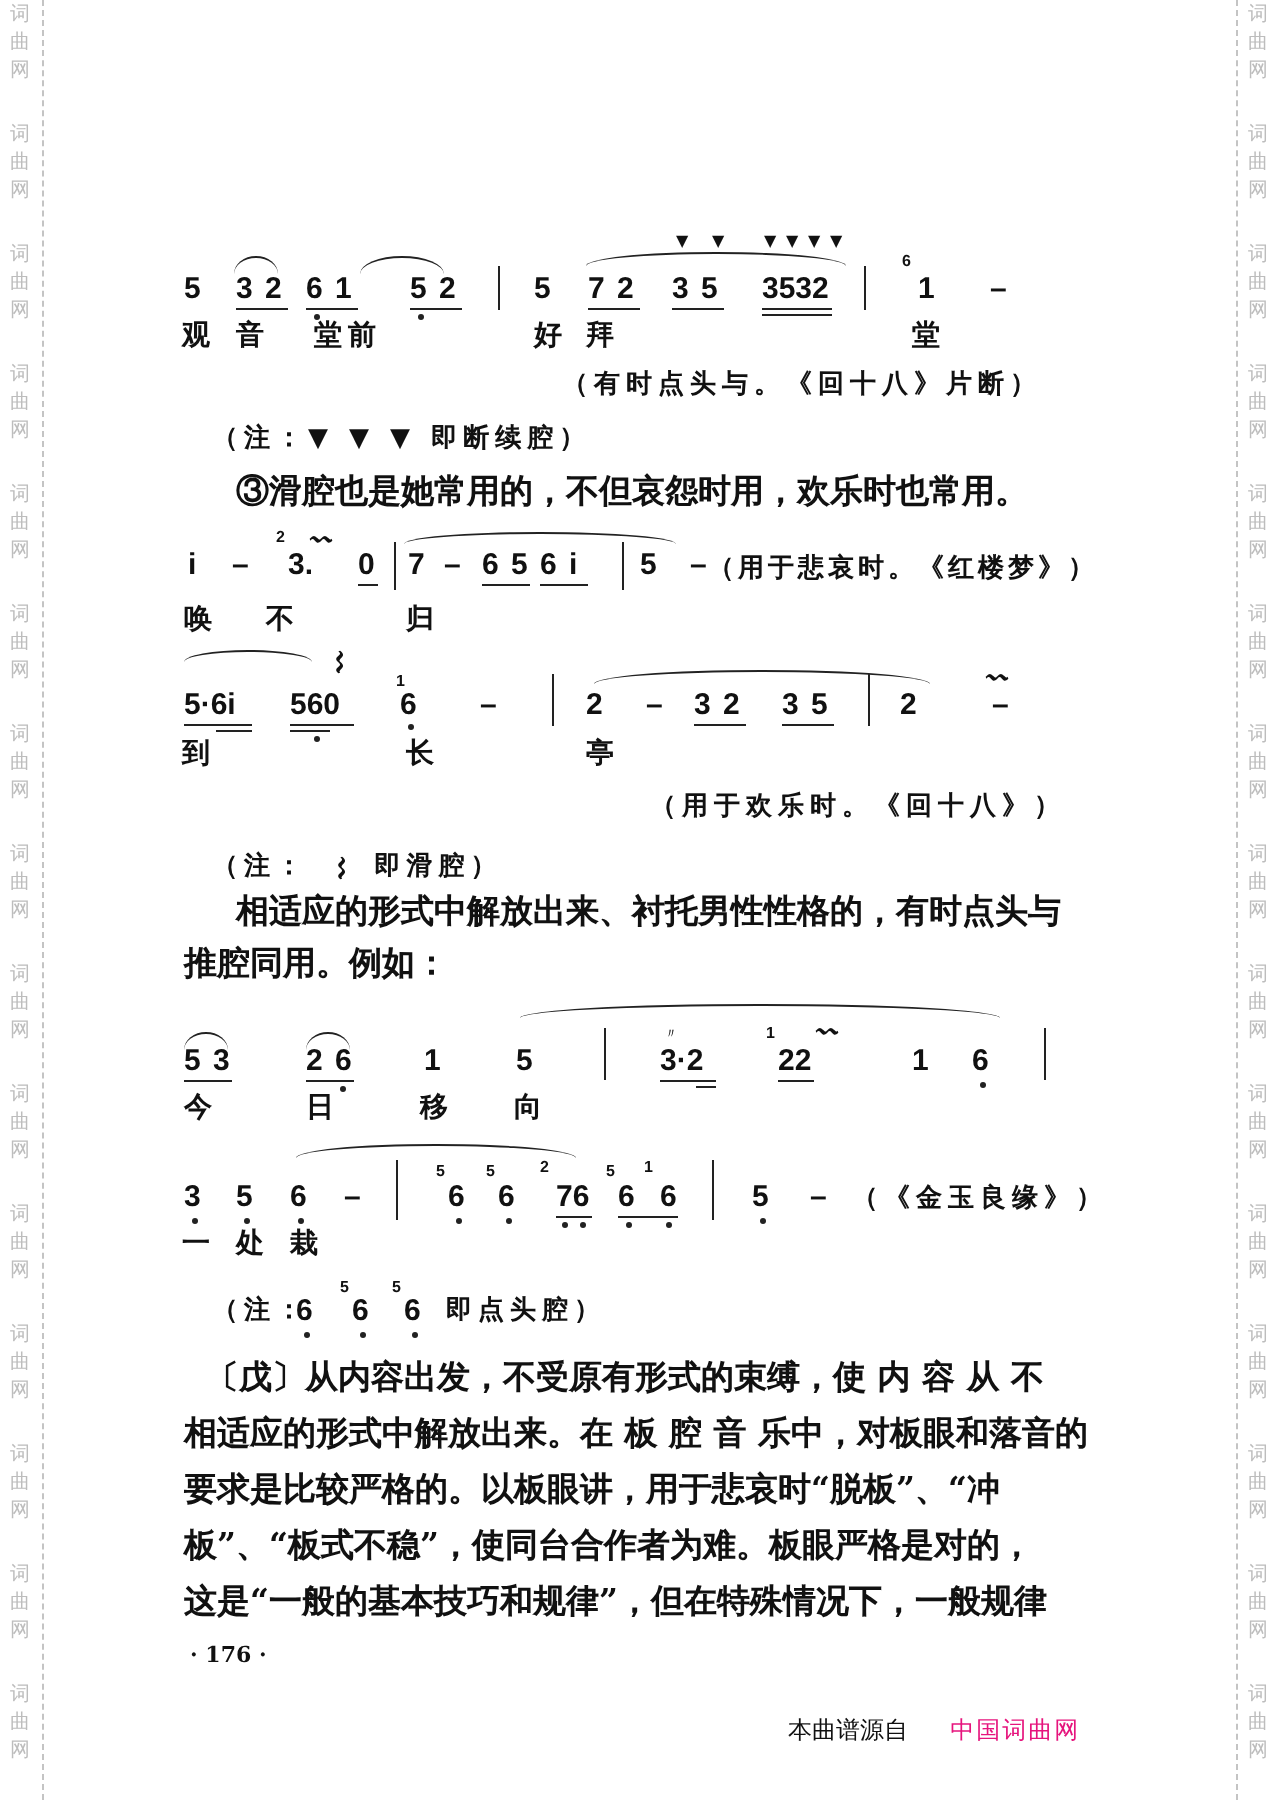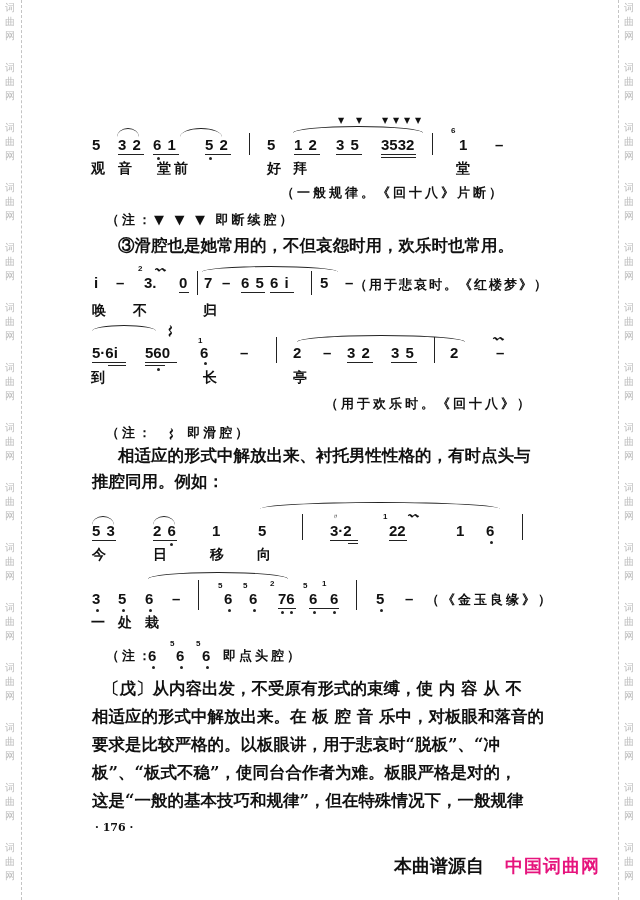--- a/index.html
+++ b/index.html
@@ -14,21 +14,21 @@
   .lyr{font-family:"DejaVu Serif","Liberation Serif",serif;font-size:14px;font-weight:bold;line-height:16px;}
   .cap{font-family:"DejaVu Serif","Liberation Serif",serif;font-size:13px;font-weight:bold;line-height:16px;letter-spacing:3px;}
   .body{font-family:"DejaVu Serif","Liberation Serif",serif;font-size:16.5px;font-weight:bold;line-height:20px;}
   .bar{position:absolute;width:0;border-left:1.5px solid #222;}
   .ul{position:absolute;height:0;border-top:1.5px solid #222;}
   .slur{position:absolute;border-top:1.5px solid #222;border-radius:50% 50% 0 0 / 100% 100% 0 0;height:8px;}
   .dot{position:absolute;width:3px;height:3px;border-radius:50%;background:#222;}
   .grace{position:absolute;font-family:"Liberation Sans",sans-serif;font-weight:bold;font-size:8px;line-height:8px;}
   .tri{position:absolute;font-size:8px;line-height:8px;}
   .squig{position:absolute;font-size:11px;line-height:10px;}
-  .footer-src{font-family:"DejaVu Sans","Liberation Sans",sans-serif;font-weight:bold;font-size:18px;margin-top:28px;}
+  .footer-src{font-family:"DejaVu Sans","Liberation Sans",sans-serif;font-weight:normal;font-size:12px;margin-top:28px;}
 </style>
 </head>
 <body>
 
 <div class="dash" style="left:21px;"></div>
 <div class="dash" style="left:618px;"></div>
 <div class="wm-col left" id="wmL">
     <div class="wm-grp" style="top: 1px;">
       <div>词</div>
       <div>曲</div>
@@ -200,39 +200,39 @@
   <span class="abs note" style="left:118px;top:137px;word-spacing:2px;">3 2</span>
   <span class="abs note" style="left:153px;top:137px;word-spacing:2px;">6 1</span>
   <span class="abs note" style="left:205px;top:137px;word-spacing:2px;">5 2</span>
   <div class="ul" style="left:118px;top:154px;width:26px;"></div>
   <div class="ul" style="left:153px;top:154px;width:26px;"></div>
   <div class="ul" style="left:205px;top:154px;width:26px;"></div>
   <div class="dot" style="left:157px;top:157px;"></div>
   <div class="dot" style="left:209px;top:157px;"></div>
   <div class="bar" style="left:249px;top:133px;height:22px;"></div>
   <span class="abs note" style="left:267px;top:137px;">5</span>
-  <span class="abs note" style="left:294px;top:137px;word-spacing:2px;">1 2</span>
+  <span class="abs note" style="left:294px;top:137px;word-spacing:2px;">7 2</span>
   <span class="abs note" style="left:336px;top:137px;word-spacing:2px;">3 5</span>
   <span class="abs note" style="left:381px;top:137px;">3532</span>
   <div class="ul" style="left:294px;top:154px;width:26px;"></div>
   <div class="ul" style="left:336px;top:154px;width:26px;"></div>
   <div class="ul" style="left:381px;top:154px;width:35px;"></div>
   <div class="ul" style="left:381px;top:157px;width:35px;"></div>
   <div class="bar" style="left:432px;top:133px;height:22px;"></div>
   <span class="grace" style="left:451px;top:127px;">6</span>
   <span class="abs note" style="left:459px;top:137px;">1</span>
   <span class="abs note" style="left:495px;top:137px;">–</span>
 
   <span class="abs lyr" style="left:91px;top:160px;">观</span>
   <span class="abs lyr" style="left:118px;top:160px;">音</span>
   <span class="abs lyr" style="left:157px;top:160px;letter-spacing:3px;">堂前</span>
   <span class="abs lyr" style="left:267px;top:160px;">好</span>
   <span class="abs lyr" style="left:293px;top:160px;">拜</span>
   <span class="abs lyr" style="left:456px;top:160px;">堂</span>
-  <span class="abs cap" style="left:281px;top:185px;">（一般规律。《回十八》片断）</span>
+  <span class="abs cap" style="left:281px;top:185px;">（有时点头与。《回十八》片断）</span>
 </div>
 
 <span class="abs cap" style="left:106px;top:212px;">（注：▼ ▼ ▼ 即断续腔）</span>
 
 <p class="abs body" style="left:118px;top:236px;margin:0;">③滑腔也是她常用的，不但哀怨时用，欢乐时也常用。</p>
 
 <div>
   <span class="abs note" style="left:94px;top:275px;">i</span>
   <span class="abs note" style="left:116px;top:275px;">–</span>
   <span class="grace" style="left:138px;top:265px;">2</span>

